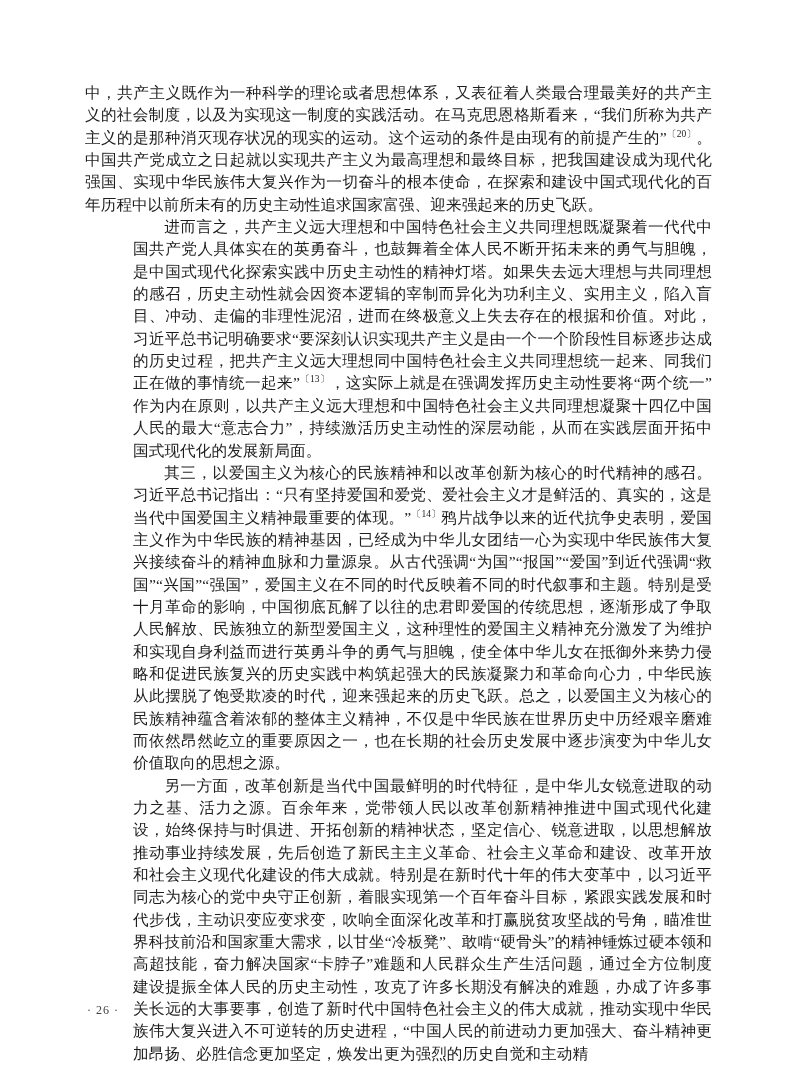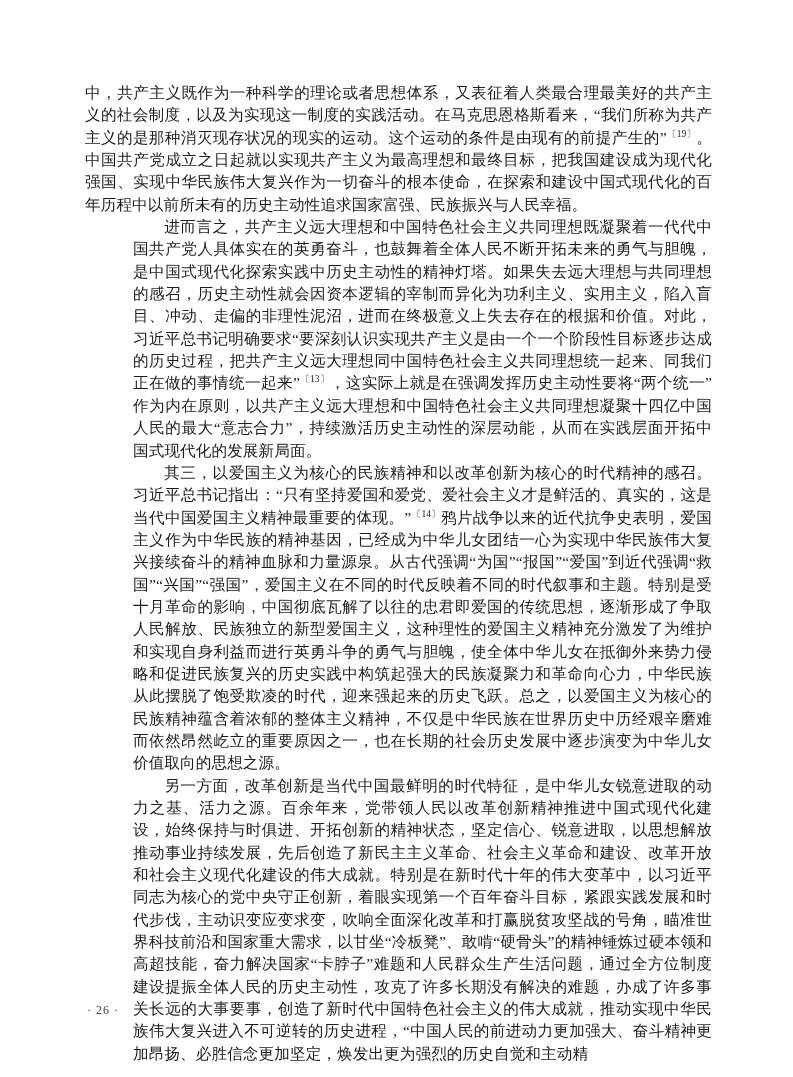--- a/index.html
+++ b/index.html
@@ -51,21 +51,21 @@
     letter-spacing: 1px;
     color: #404040;
   }
 </style>
 </head>
 <body>
 
 <div class="page">
   <div class="text-block">
 
-    <p class="para"><span>中，共产主义既作为一种科学的理论或者思想体系，又表征着人类最合理最美好的共产主义的社会制度，以及为实现这一制度的实践活动。在马克思恩格斯看来，“我们所称为共产主义的是那种消灭现存状况的现实的运动。这个运动的条件是由现有的前提产生的”</span><sup class="fnref">〔19〕</sup><span>。中国共产党成立之日起就以实现共产主义为最高理想和最终目标，把我国建设成为现代化强国、实现中华民族伟大复兴作为一切奋斗的根本使命，在探索和建设中国式现代化的百年历程中以前所未有的历史主动性追求国家富强、民族振兴与人民幸福。</span></p>
+    <p class="para"><span>中，共产主义既作为一种科学的理论或者思想体系，又表征着人类最合理最美好的共产主义的社会制度，以及为实现这一制度的实践活动。在马克思恩格斯看来，“我们所称为共产主义的是那种消灭现存状况的现实的运动。这个运动的条件是由现有的前提产生的”</span><sup class="fnref">〔20〕</sup><span>。中国共产党成立之日起就以实现共产主义为最高理想和最终目标，把我国建设成为现代化强国、实现中华民族伟大复兴作为一切奋斗的根本使命，在探索和建设中国式现代化的百年历程中以前所未有的历史主动性追求国家富强、迎来强起来的历史飞跃。</span></p>
 
     <p class="para indent"><span>进而言之，共产主义远大理想和中国特色社会主义共同理想既凝聚着一代代中国共产党人具体实在的英勇奋斗，也鼓舞着全体人民不断开拓未来的勇气与胆魄，是中国式现代化探索实践中历史主动性的精神灯塔。如果失去远大理想与共同理想的感召，历史主动性就会因资本逻辑的宰制而异化为功利主义、实用主义，陷入盲目、冲动、走偏的非理性泥沼，进而在终极意义上失去存在的根据和价值。对此，习近平总书记明确要求“要深刻认识实现共产主义是由一个一个阶段性目标逐步达成的历史过程，把共产主义远大理想同中国特色社会主义共同理想统一起来、同我们正在做的事情统一起来”</span><sup class="fnref">〔13〕</sup><span>，这实际上就是在强调发挥历史主动性要将“两个统一”作为内在原则，以共产主义远大理想和中国特色社会主义共同理想凝聚十四亿中国人民的最大“意志合力”，持续激活历史主动性的深层动能，从而在实践层面开拓中国式现代化的发展新局面。</span></p>
 
     <p class="para indent"><span>其三，以爱国主义为核心的民族精神和以改革创新为核心的时代精神的感召。习近平总书记指出：“只有坚持爱国和爱党、爱社会主义才是鲜活的、真实的，这是当代中国爱国主义精神最重要的体现。”</span><sup class="fnref">〔14〕</sup><span>鸦片战争以来的近代抗争史表明，爱国主义作为中华民族的精神基因，已经成为中华儿女团结一心为实现中华民族伟大复兴接续奋斗的精神血脉和力量源泉。从古代强调“为国”“报国”“爱国”到近代强调“救国”“兴国”“强国”，爱国主义在不同的时代反映着不同的时代叙事和主题。特别是受十月革命的影响，中国彻底瓦解了以往的忠君即爱国的传统思想，逐渐形成了争取人民解放、民族独立的新型爱国主义，这种理性的爱国主义精神充分激发了为维护和实现自身利益而进行英勇斗争的勇气与胆魄，使全体中华儿女在抵御外来势力侵略和促进民族复兴的历史实践中构筑起强大的民族凝聚力和革命向心力，中华民族从此摆脱了饱受欺凌的时代，迎来强起来的历史飞跃。总之，以爱国主义为核心的民族精神蕴含着浓郁的整体主义精神，不仅是中华民族在世界历史中历经艰辛磨难而依然昂然屹立的重要原因之一，也在长期的社会历史发展中逐步演变为中华儿女价值取向的思想之源。</span></p>
 
     <p class="para indent"><span>另一方面，改革创新是当代中国最鲜明的时代特征，是中华儿女锐意进取的动力之基、活力之源。百余年来，党带领人民以改革创新精神推进中国式现代化建设，始终保持与时俱进、开拓创新的精神状态，坚定信心、锐意进取，以思想解放推动事业持续发展，先后创造了新民主主义革命、社会主义革命和建设、改革开放和社会主义现代化建设的伟大成就。特别是在新时代十年的伟大变革中，以习近平同志为核心的党中央守正创新，着眼实现第一个百年奋斗目标，紧跟实践发展和时代步伐，主动识变应变求变，吹响全面深化改革和打赢脱贫攻坚战的号角，瞄准世界科技前沿和国家重大需求，以甘坐“冷板凳”、敢啃“硬骨头”的精神锤炼过硬本领和高超技能，奋力解决国家“卡脖子”难题和人民群众生产生活问题，通过全方位制度建设提振全体人民的历史主动性，攻克了许多长期没有解决的难题，办成了许多事关长远的大事要事，创造了新时代中国特色社会主义的伟大成就，推动实现中华民族伟大复兴进入不可逆转的历史进程，“中国人民的前进动力更加强大、奋斗精神更加昂扬、必胜信念更加坚定，焕发出更为强烈的历史自觉和主动精</span></p>
 
   </div>
 
   <div class="page-number">· 26 ·</div>

